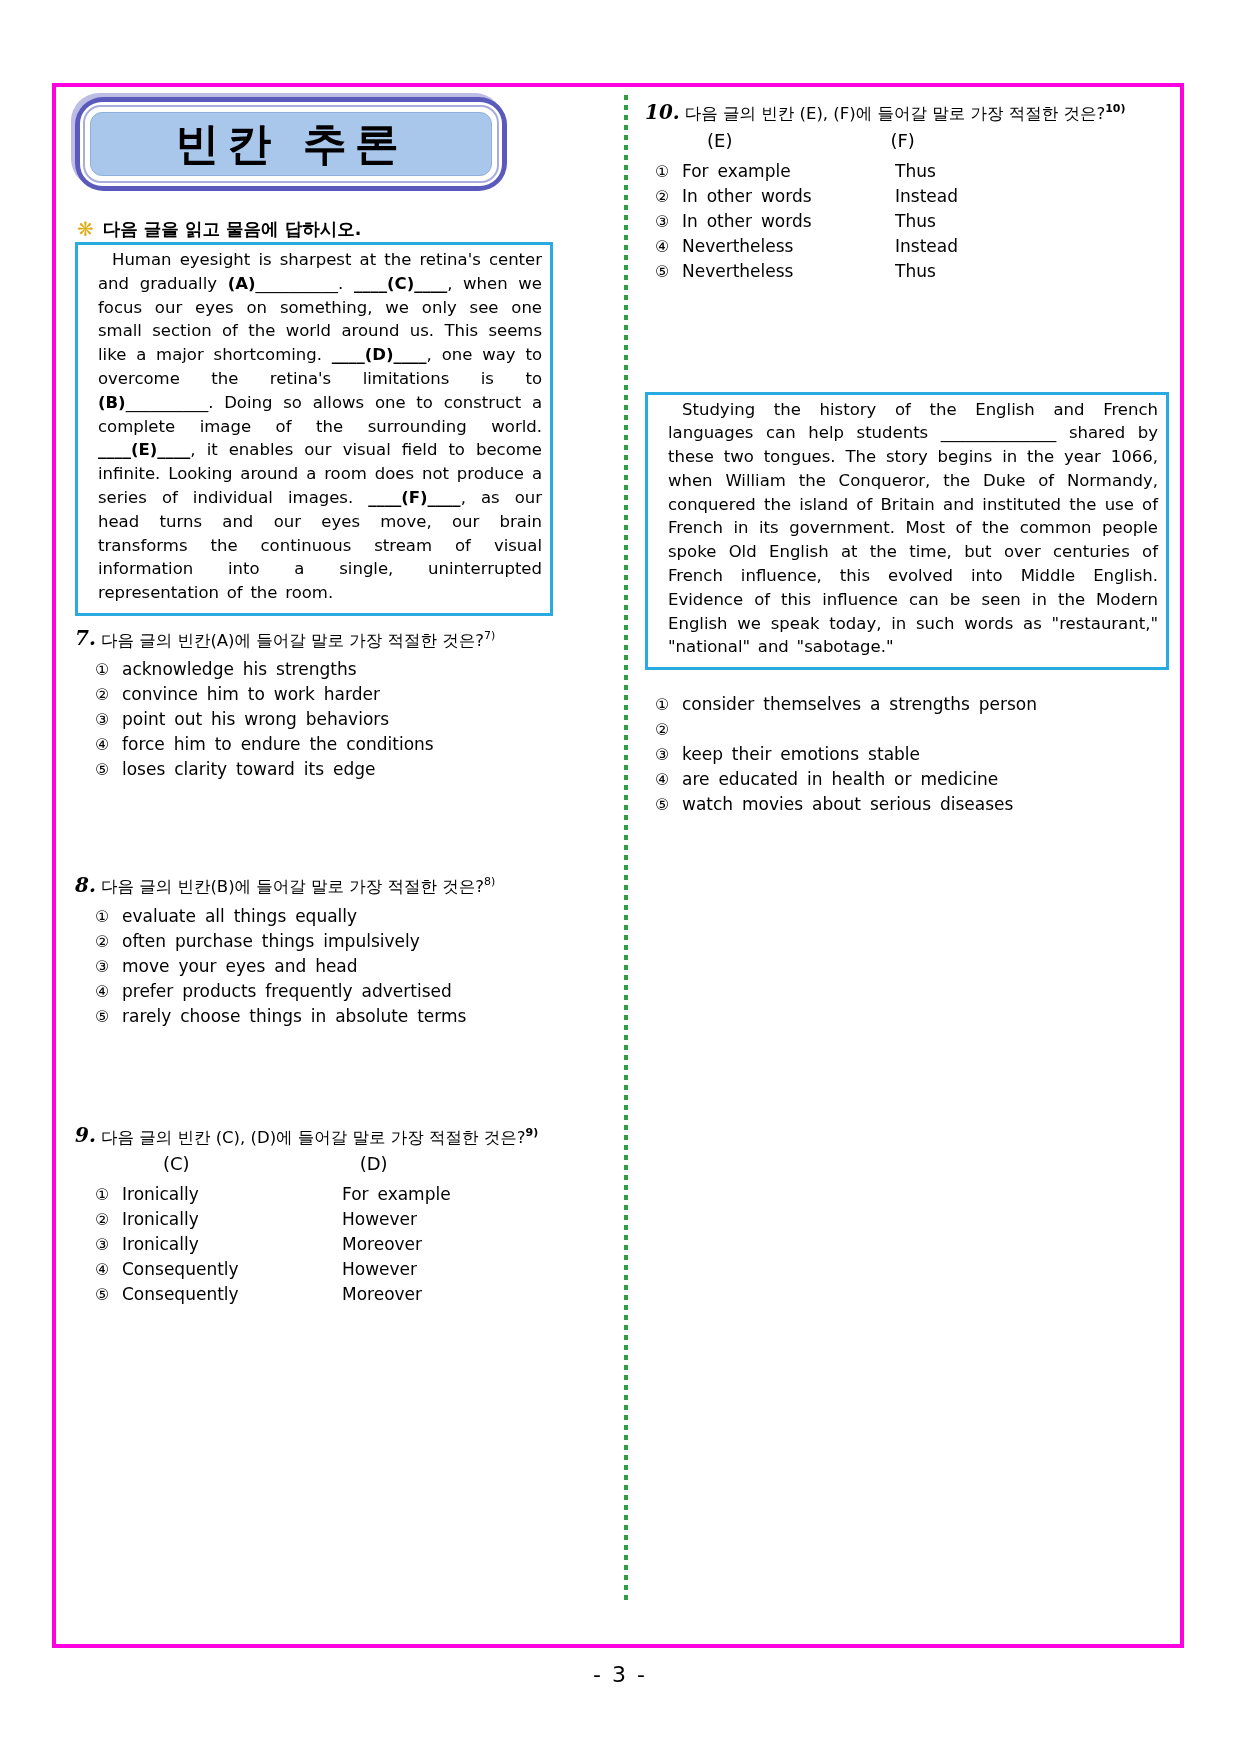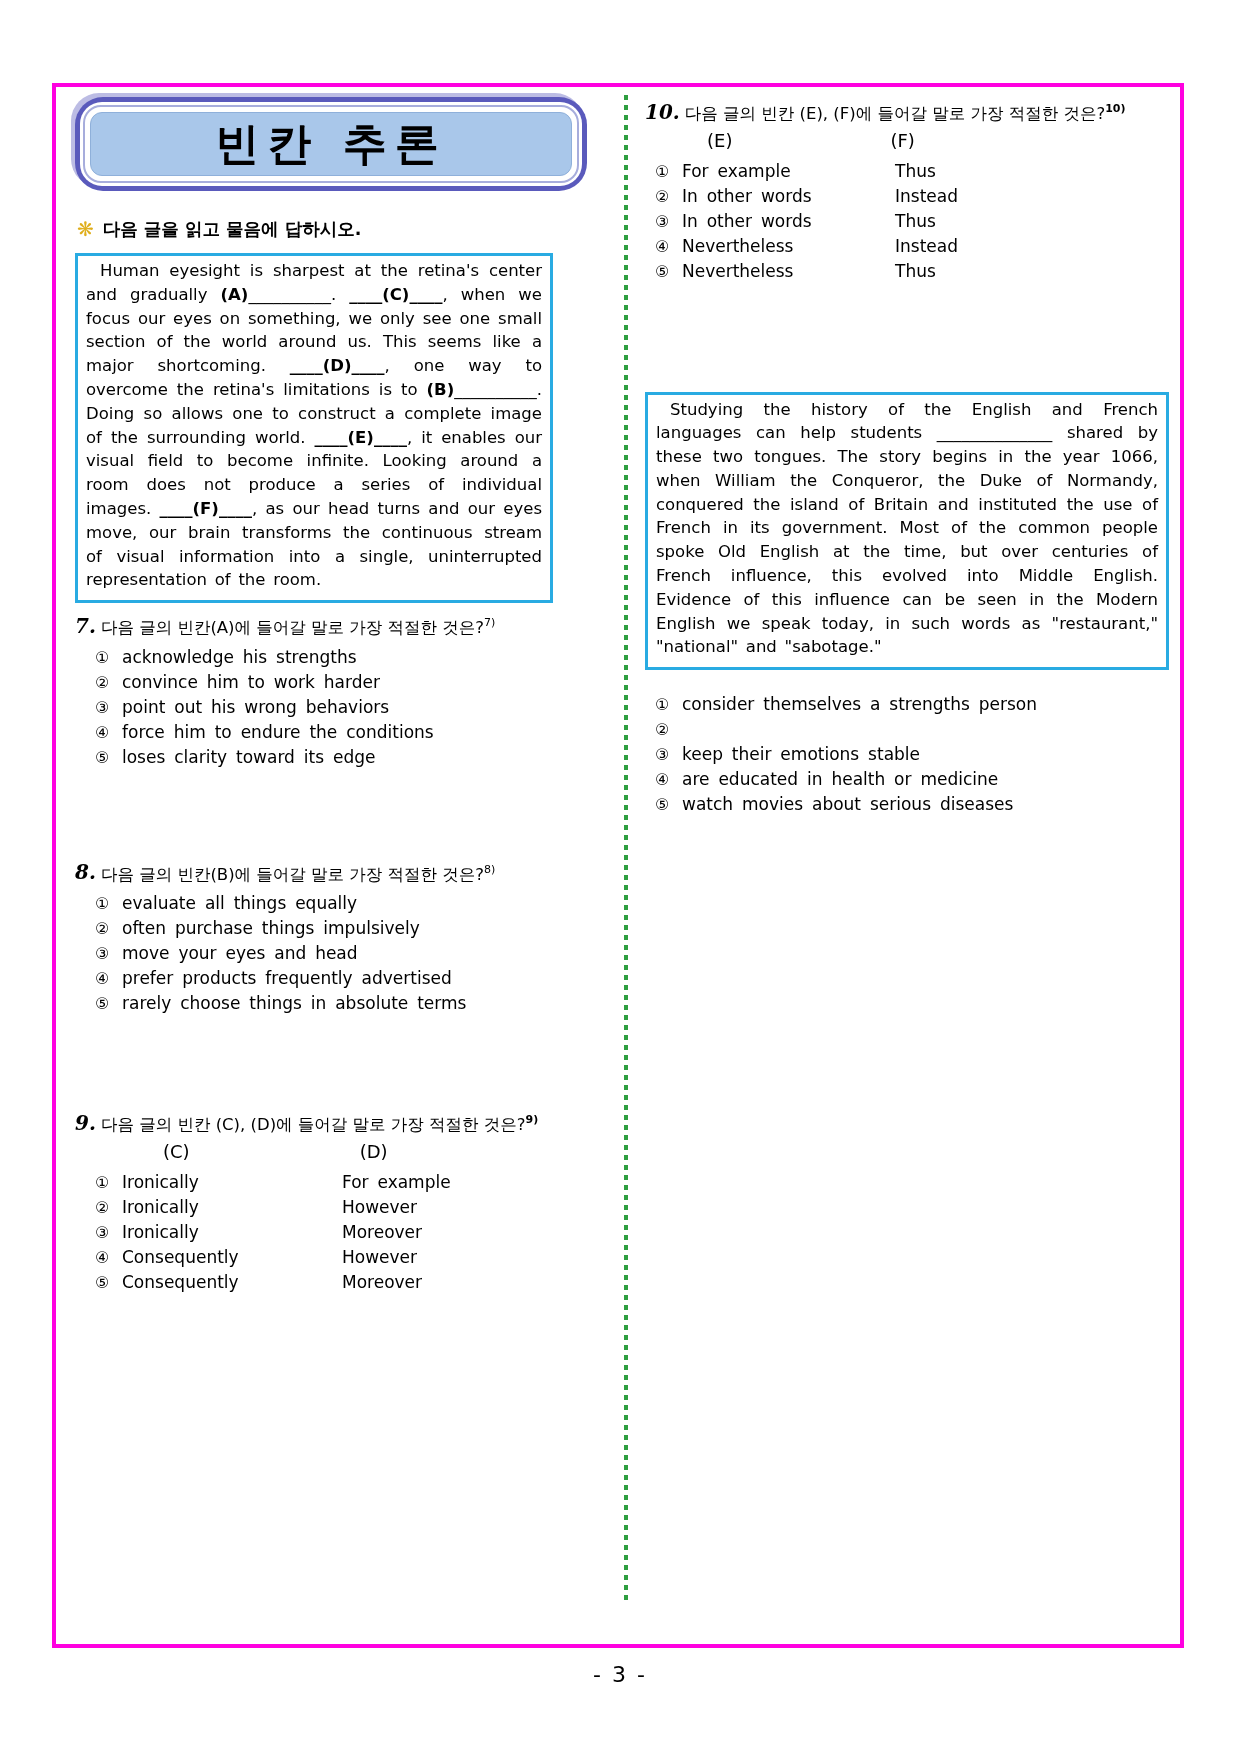--- a/index.html
+++ b/index.html
@@ -18,36 +18,36 @@
   }
   .page-num{
     position:absolute;left:0;top:1662px;width:100%;text-align:center;
     font-size:22px;letter-spacing:2px;
   }
   .col-left{position:absolute;left:75px;top:97px;width:478px;}
   .col-right{position:absolute;left:645px;top:97px;width:524px;}
 
   
   .banner-outer{
-    width:512px;border-radius:28px;background:#5a5abc;padding:5px;
+    width:432px;border-radius:28px;background:#5a5abc;padding:5px;
     box-shadow:-4px -4px 0 0 #bcbce4;box-sizing:border-box;
   }
   .banner-mid{background:#fff;border-radius:22px;padding:3px;}
   .banner-mid2{border:2px solid #a7addc;border-radius:18px;padding:5px;background:#fff;}
   .banner-inner{
     background:#a9c7ea;border:1px solid #8fb0da;border-radius:12px;height:62px;
     display:flex;align-items:center;justify-content:center;
     font-size:44px;font-weight:bold;letter-spacing:8px;
   }
 
   .instruction{display:flex;align-items:center;margin-top:26px;font-size:17.5px;font-weight:bold;}
   .flower{color:#dfae1c;font-size:20px;margin:0 9px 0 2px;font-weight:normal;}
 
   .passage{
-    border:3px solid #29abe2;margin-top:12px;padding:3px 8px 8px 8px;
+    border:3px solid #29abe2;margin-top:1px;padding:3px 8px 8px 20px;
     font-size:16.5px;line-height:23.8px;text-align:justify;word-spacing:2.5px;
   }
   .passage p{margin:0;text-indent:14px;}
   .seg-bold{font-weight:bold;}
 
   .q-block{margin-top:0;}
   .q-head{font-size:16.5px;line-height:24px;}
   .q-num{
     font-family:"DejaVu Serif","Liberation Serif",serif;
     font-style:italic;font-weight:bold;font-size:20px;margin-right:5px;

